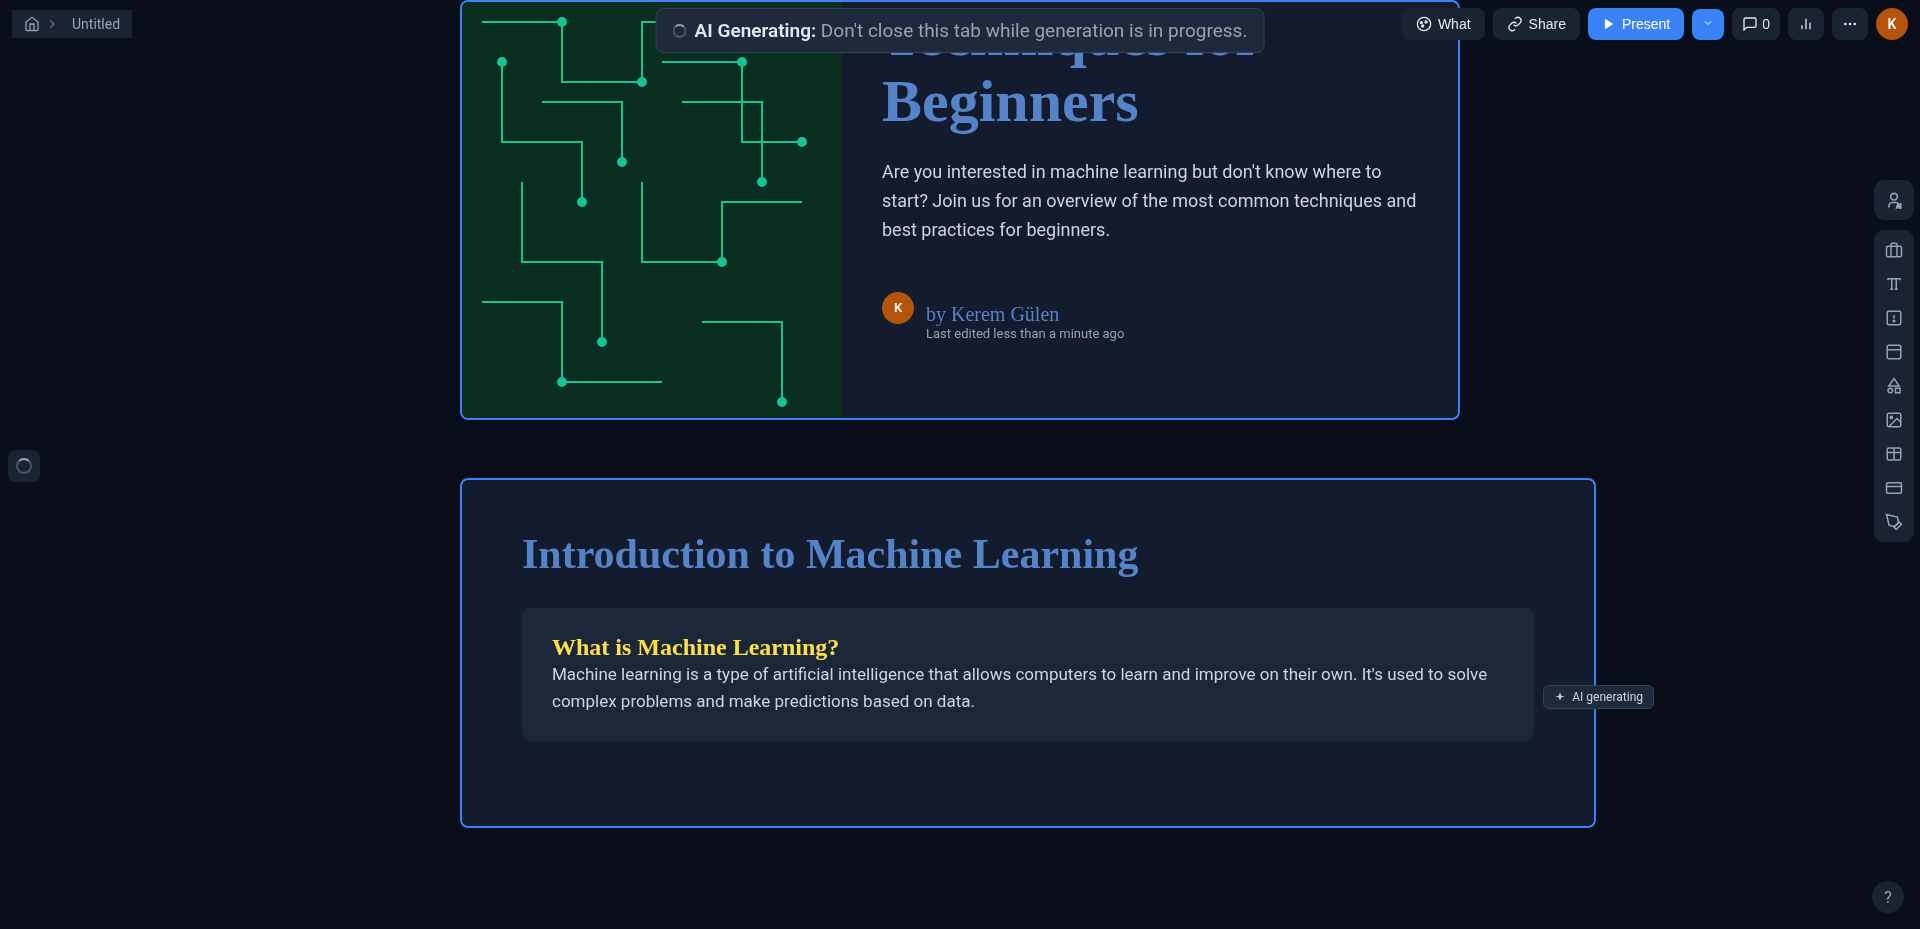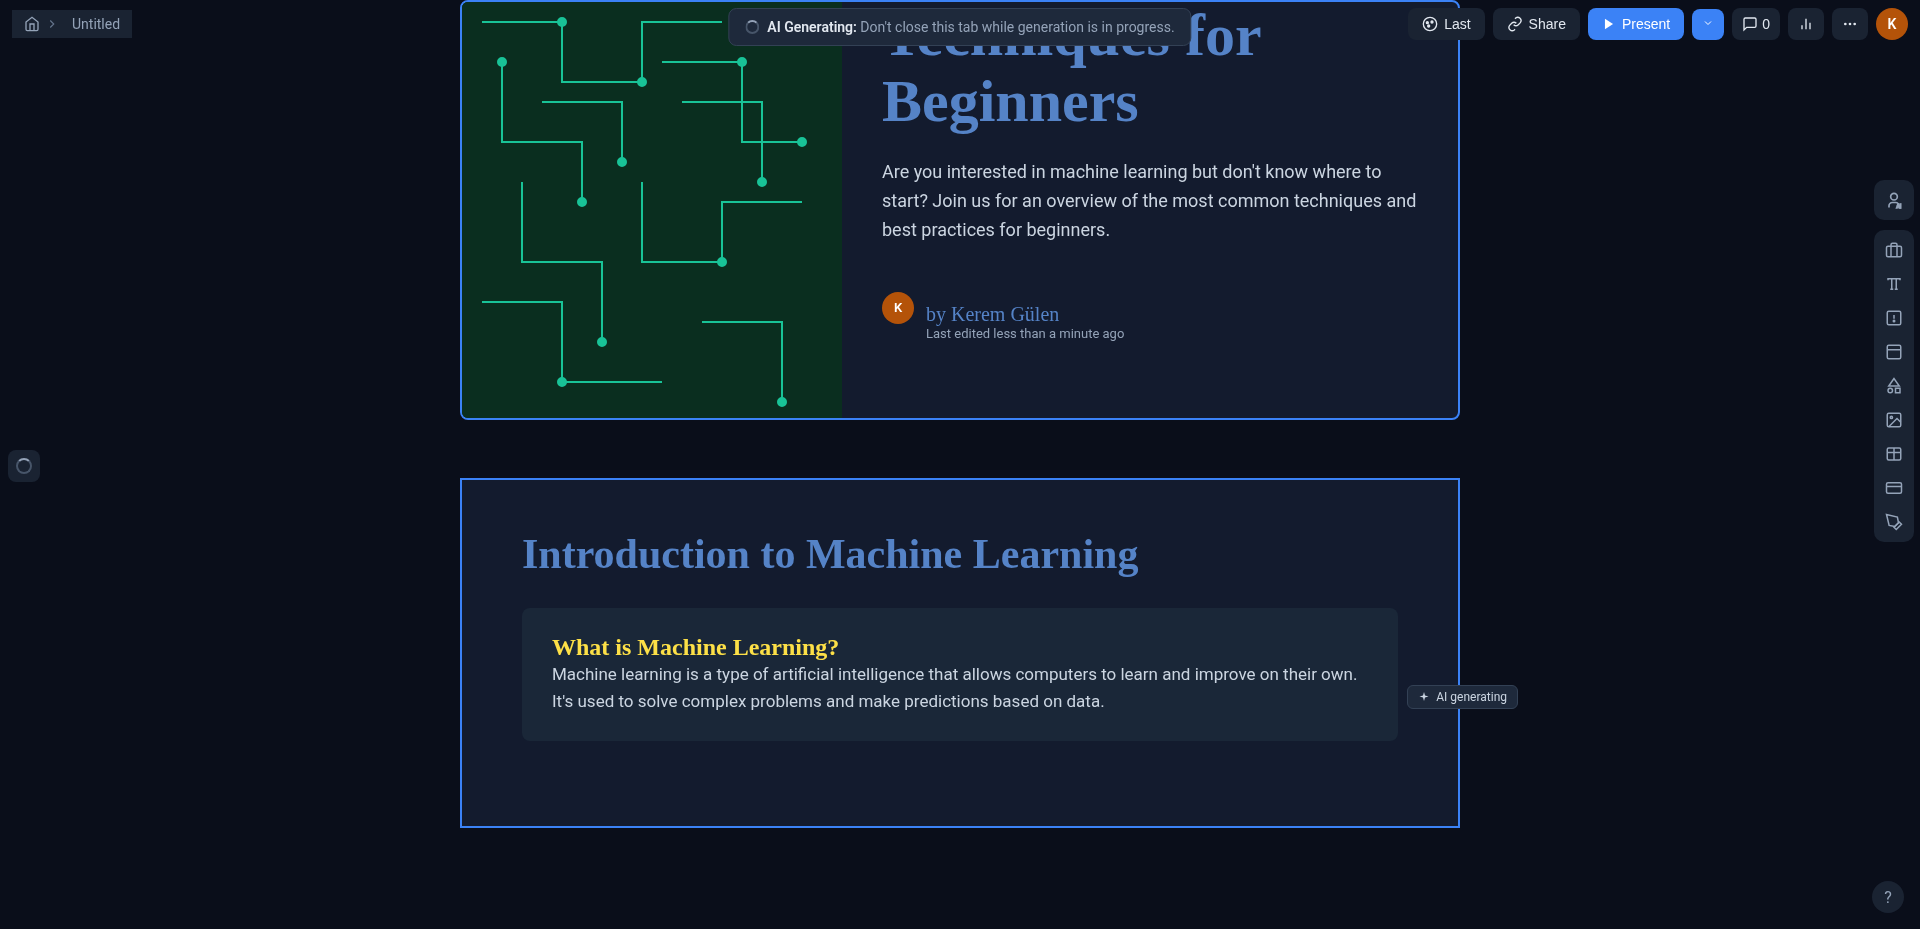--- a/index.html
+++ b/index.html
@@ -116,21 +116,21 @@
       left: 50%;
       transform: translateX(-50%);
       background: #1e293b;
       border: 1px solid #334155;
       border-radius: 8px;
       padding: 10px 16px;
       display: flex;
       align-items: center;
       gap: 8px;
       z-index: 200;
-      font-size: 14px;
+      font-size: 19px;
     }
     
     .ai-notification .spinner-small {
       width: 14px;
       height: 14px;
       border: 2px solid #475569;
       border-top-color: #94a3b8;
       border-radius: 50%;
       animation: spin 1s linear infinite;
     }
@@ -295,25 +295,25 @@
     .author-time {
       font-size: 13px;
       color: #94a3b8;
     }
     
     
     .slide-2 {
       position: absolute;
       top: 478px;
       left: 460px;
-      width: 1000px;
+      width: 1136px;
       height: 350px;
       background: #131b2e;
       border: 2px solid #3b82f6;
-      border-radius: 0;
+      border-radius: 8px;
       padding: 50px 60px;
     }
     
     .slide-2-title {
       font-family: Georgia, serif;
       font-size: 42px;
       color: #5583c7;
       margin-bottom: 30px;
     }
     
@@ -396,21 +396,21 @@
   </div>
 
   <div class="top-right">
     <button class="header-btn">
       <svg width="16" height="16" viewBox="0 0 24 24" fill="none" stroke="currentColor" stroke-width="2">
           <circle cx="12" cy="12" r="10"></circle>
           <circle cx="8" cy="10" r="1.5" fill="currentColor"></circle>
           <circle cx="15" cy="9" r="1.5" fill="currentColor"></circle>
           <circle cx="10" cy="15" r="1.5" fill="currentColor"></circle>
         </svg>
-      <span>Last</span>
+      <span>What</span>
     </button>
     <button class="header-btn">
       <svg width="16" height="16" viewBox="0 0 24 24" fill="none" stroke="currentColor" stroke-width="2">
           <path d="M10 13a5 5 0 007 0l3-3a5 5 0 00-7-7l-1 1"></path>
           <path d="M14 11a5 5 0 00-7 0l-3 3a5 5 0 007 7l1-1"></path>
         </svg>
       <span>Share</span>
     </button>
     <button class="header-btn present-btn">
       <svg width="14" height="14" viewBox="0 0 24 24" fill="currentColor">

